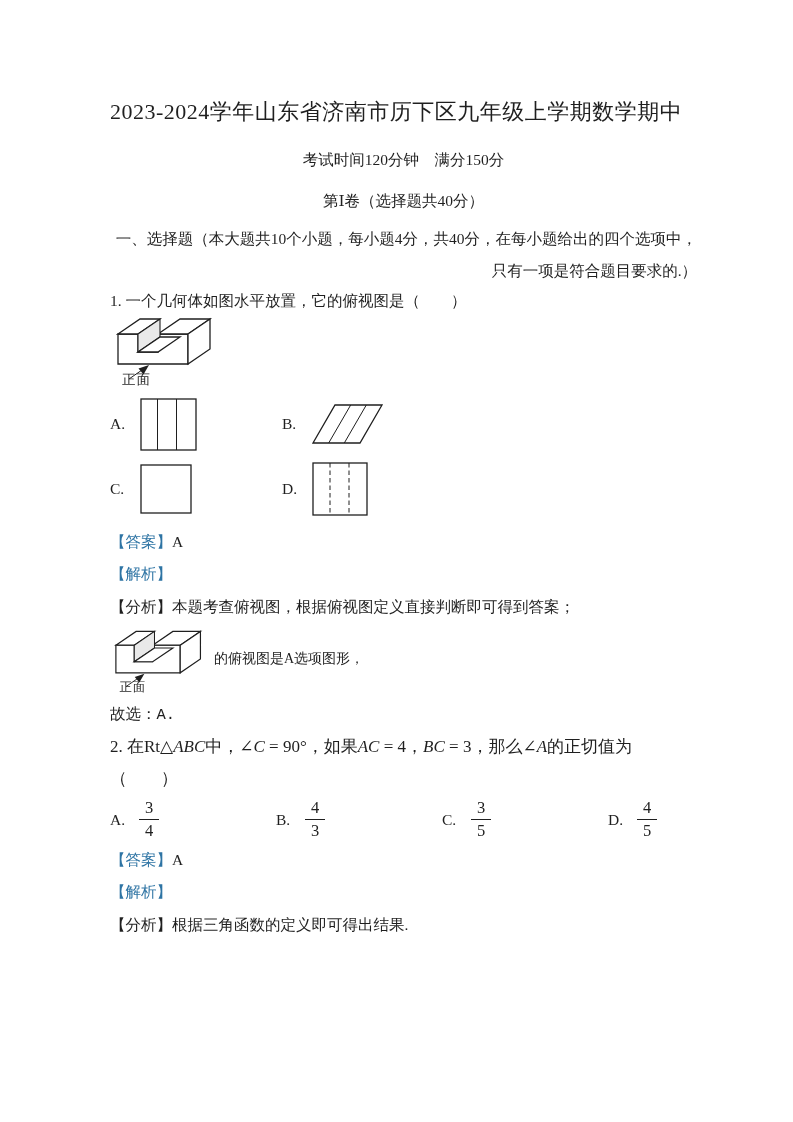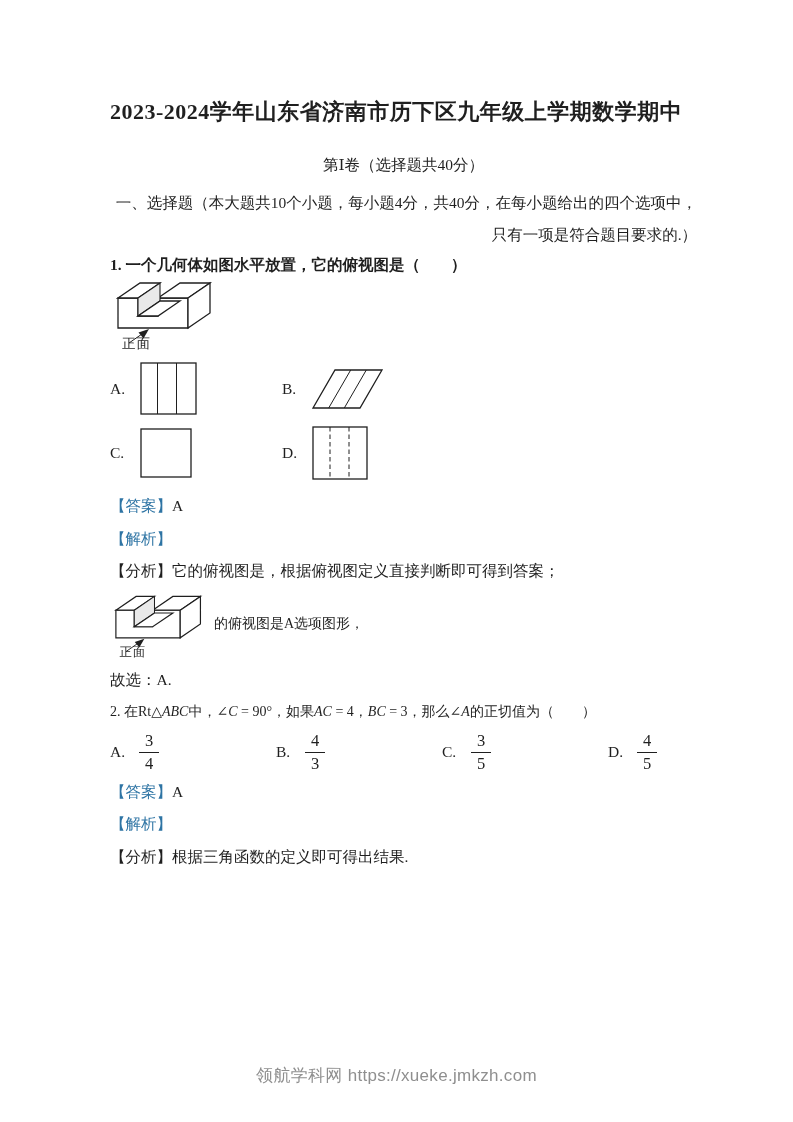--- a/index.html
+++ b/index.html
@@ -2,37 +2,37 @@
 <html style="--accent: #2e74a4; --footer: #8f8f8f;"><head>
 <meta charset="utf-8">
 <style>
   html,body{margin:0;padding:0;background:#ffffff;}
   .page{
     position:relative;width:793px;height:1122px;margin:0 auto;background:#fff;
     font-family:"Liberation Serif","DejaVu Serif",serif;color:#1f1f1f;overflow:hidden;
   }
   .content{padding:0 96px 0 110px;}
   p{margin:0;}
-  .doc-title{margin-top:90px;font-size:22px;font-weight:bold;line-height:44px;letter-spacing:0.5px;}
+  .doc-title{margin-top:90px;font-size:22px;font-weight:normal;line-height:44px;letter-spacing:0.5px;}
   .center{text-align:center;}
   .meta-line{margin-top:8px;font-size:15.5px;line-height:21px;}
   .volume-line{margin-top:20px;font-size:15.5px;line-height:21px;}
   .intro{margin-top:12px;font-size:15.5px;line-height:32px;text-align:right;}
-  .stem{font-size:15.5px;line-height:28px;font-weight:bold;}
-  .q2stem{font-size:14px;line-height:32px;margin-top:0;}
+  .stem{font-size:15.5px;line-height:28px;}
+  .q2stem{font-size:17px;line-height:32px;margin-top:0;}
   .fig1{margin-top:-3px;margin-left:6px;}
   .q1-options{margin-top:8px;display:grid;grid-template-columns:172px auto;row-gap:11px;justify-content:start;}
   .opt{display:flex;align-items:center;gap:13px;font-size:15.5px;}
   .opt-label{min-width:17px;}
   .ans-block{margin-top:10px;font-size:15.5px;line-height:32.5px;}
   .ans-block-2{margin-top:2px;font-size:15.5px;line-height:32.5px;}
   .blue{color:var(--accent,#2e74a4);}
   .fig2row{display:flex;align-items:center;gap:8px;margin-top:2px;margin-left:4px;}
   .after-fig{font-size:14px;}
-  .conclusion{margin-top:6px;font-size:15.5px;line-height:32px;}
+  .conclusion{margin-top:6px;font-size:15.5px;line-height:32px;font-family:Liberation Mono, monospace;}
   .q2-options{margin-top:3px;display:grid;grid-template-columns:166px 166px 166px auto;justify-content:start;align-items:center;}
   .opt2{display:flex;align-items:center;gap:12px;font-size:15.5px;}
   .frac{display:inline-block;text-align:center;font-size:16.5px;line-height:1.1;vertical-align:middle;}
   .frac .num{display:block;border-bottom:1.4px solid #1f1f1f;padding:1px 6px 2px;}
   .frac .den{display:block;padding:2px 6px 1px;}
   .mi{font-style:italic;}
   .footer{
     position:absolute;left:0;right:0;top:1064px;text-align:center;
     font-family:"Liberation Sans","DejaVu Sans",sans-serif;font-size:17px;
     color:var(--footer,#909090);letter-spacing:0.3px;
@@ -45,20 +45,21 @@
 </head>
 <body>
 
 <div class="page">
   <div class="content">
 
     <h1 class="doc-title">
       <div>2023-2024学年山东省济南市历下区九年级上学期数学期中</div>
     </h1>
 
+    <p class="meta-line center">考试时间120分钟　满分150分</p>
     <p class="volume-line center">第Ⅰ卷（选择题共40分）</p>
     <p class="intro">一、选择题（本大题共10个小题，每小题4分，共40分，在每小题给出的四个选项中，只有一项是符合题目要求的.）</p>
 
     <p class="stem">1. 一个几何体如图水平放置，它的俯视图是（　　）</p>
 
     <div class="fig1">
       <svg width="100" height="74" viewBox="0 0 100 74">
         <path class="ln" d="M2,52 L2,22 L22,22 L22,40 L42,40 L42,22 L72,22 L72,52 Z"></path>
         <path class="ln" d="M2,22 L24,7 L44,7 L22,22 Z"></path>
         <path class="ln" d="M42,22 L64,7 L94,7 L72,22 Z"></path>
@@ -102,21 +103,21 @@
           <rect class="ln" x="1" y="1" width="54" height="52"></rect>
           <line class="thin" x1="18" y1="1" x2="18" y2="53" stroke-dasharray="4.5 3" stroke-width="1.4"></line>
           <line class="thin" x1="37" y1="1" x2="37" y2="53" stroke-dasharray="4.5 3" stroke-width="1.4"></line>
         </svg>
       </div>
     </div>
 
     <div class="ans-block">
       <p><span class="blue">【答案】</span><span>A</span></p>
       <p><span class="blue">【解析】</span></p>
-      <p>【分析】它的俯视图是，根据俯视图定义直接判断即可得到答案；</p>
+      <p>【分析】本题考查俯视图，根据俯视图定义直接判断即可得到答案；</p>
     </div>
 
     <div class="fig2row">
       <svg width="92" height="68" viewBox="0 0 100 74">
         <path class="ln" d="M2,52 L2,22 L22,22 L22,40 L42,40 L42,22 L72,22 L72,52 Z"></path>
         <path class="ln" d="M2,22 L24,7 L44,7 L22,22 Z"></path>
         <path class="ln" d="M42,22 L64,7 L94,7 L72,22 Z"></path>
         <path class="ln" d="M72,22 L94,7 L94,37 L72,52 Z"></path>
         <path class="shade" d="M22,22 L44,7 L44,25 L22,40 Z"></path>
         <path class="ln" d="M22,40 L44,25 L64,25 L42,40 Z"></path>
@@ -165,14 +166,13 @@
     </div>
 
     <div class="ans-block-2">
       <p><span class="blue">【答案】</span><span>A</span></p>
       <p><span class="blue">【解析】</span></p>
       <p>【分析】根据三角函数的定义即可得出结果.</p>
     </div>
 
   </div>
 
-  <div class="footer">领航学科网 https://xueke.jmkzh.com</div>
 </div>
 
 </body></html>

